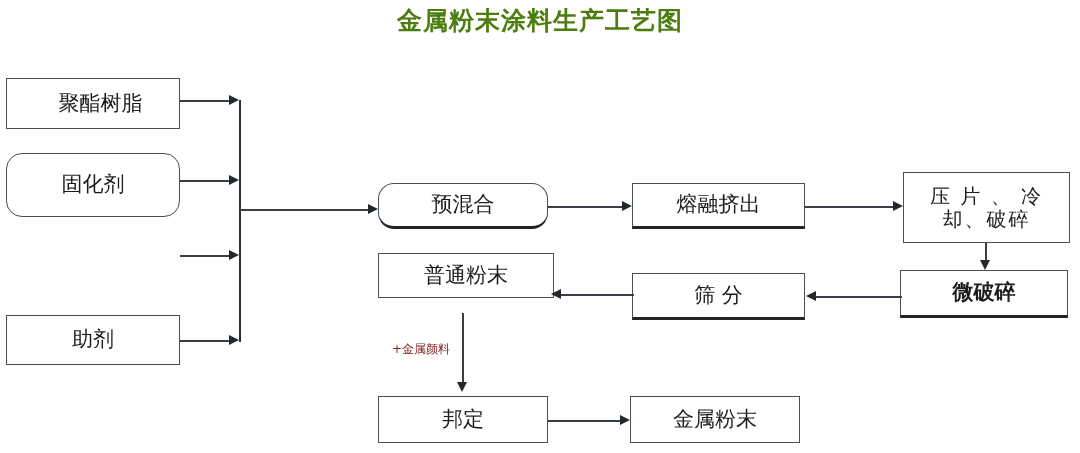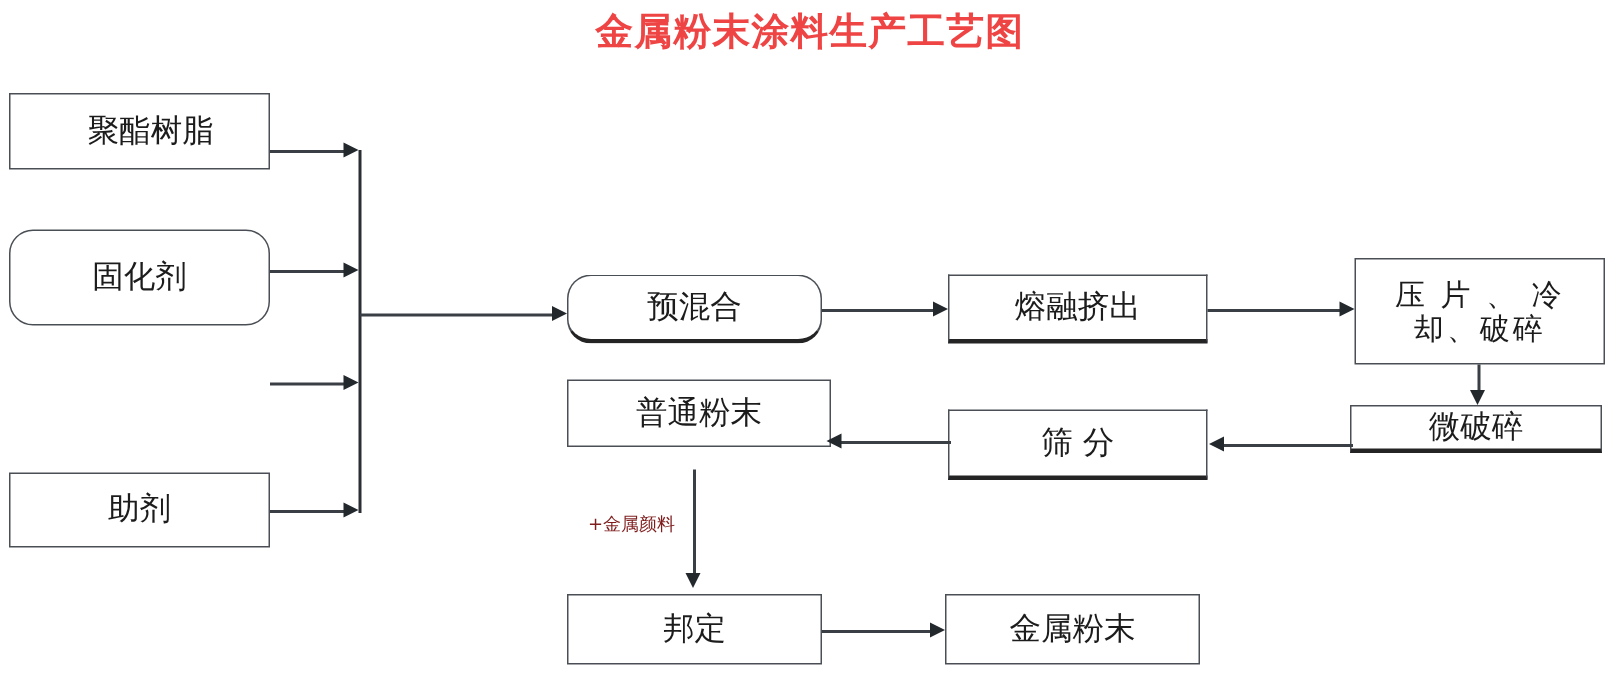--- a/index.html
+++ b/index.html
@@ -18,21 +18,21 @@
     overflow: hidden;
   }
   #title {
     position: absolute;
     left: 0;
     top: 4px;
     width: 1080px;
     text-align: center;
     font-size: 25px;
     font-weight: bold;
-    color: #ef4444;
+    color: #4d7c0f;
     letter-spacing: 1px;
     font-family: "DejaVu Serif", "Liberation Serif", serif;
   }
   .node {
     position: absolute;
     box-sizing: border-box;
     background: #ffffff;
     border: 1.6px solid #4a4f55;
     display: flex;
     align-items: center;
@@ -84,21 +84,21 @@
     font-family: "DejaVu Sans", "Liberation Sans", sans-serif;
   }
 </style>
 </head>
 <body>
 
 <div id="canvas">
 
   <div id="title">金属粉末涂料生产工艺图</div>
 
-  <div class="node" style="left:6px; top:62px; width:174px; height:51px;padding-left:15px;">
+  <div class="node" style="left:6px; top:78px; width:174px; height:51px;padding-left:15px;">
     <span class="node-label">聚酯树脂</span>
   </div>
 
   <div class="node" style="left:6px; top:153px; width:174px; height:64px;border-radius:16px;">
     <span class="node-label">固化剂</span>
   </div>
 
 
   <div class="node" style="left:6px; top:315px; width:174px; height:50px;">
     <span class="node-label">助剂</span>
@@ -110,21 +110,21 @@
 
   <div class="node heavy-bottom" style="left:632px; top:183px; width:173px; height:46px;">
     <span class="node-label">熔融挤出</span>
   </div>
 
   <div class="node two-line" style="left:903px; top:172px; width:167px; height:71px;">
     <span class="node-label">压 片 、 冷
 却、破碎</span>
   </div>
 
-  <div class="node heavy-bottom" style="left:900px; top:270px; width:168px; height:32px;">
+  <div class="node heavy-bottom" style="left:900px; top:270px; width:168px; height:48px;font-weight:bold;">
     <span class="node-label">微破碎</span>
   </div>
 
   <div class="node heavy-bottom" style="left:632px; top:273px; width:173px; height:47px;text-align:right;">
     <span class="node-label">筛  分</span>
   </div>
 
   <div class="node" style="left:378px; top:253px; width:176px; height:45px;">
     <span class="node-label">普通粉末</span>
   </div>

